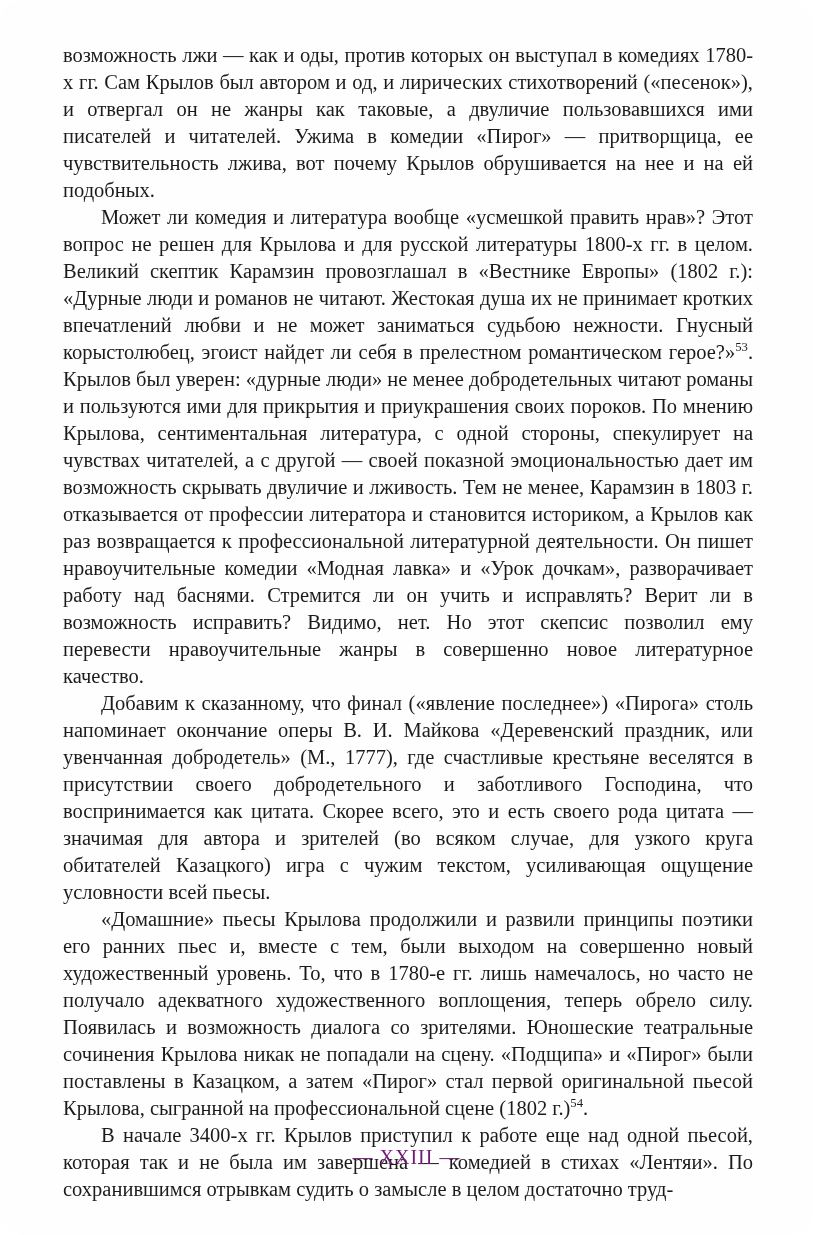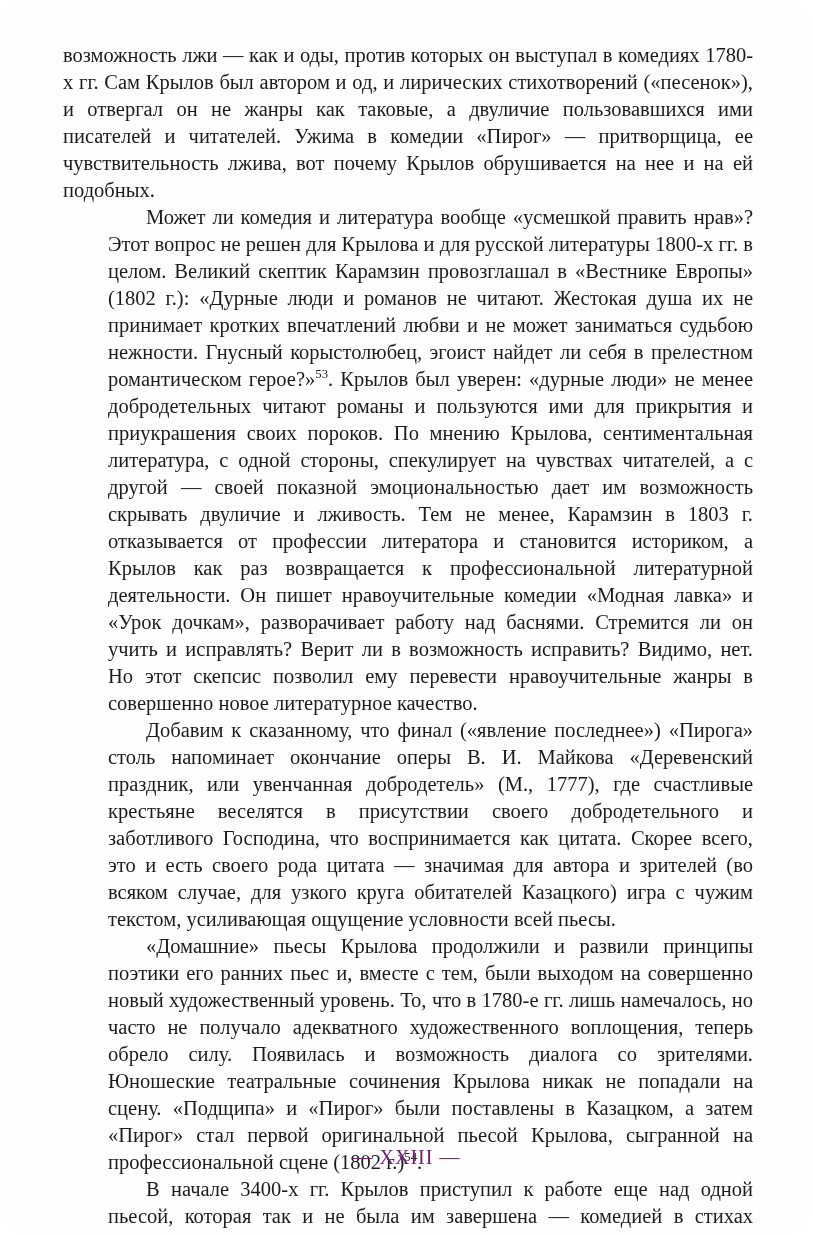--- a/index.html
+++ b/index.html
@@ -26,21 +26,20 @@
     line-height: 27px;
     text-align: justify;
   }
   .text-block p {
     margin: 0;
     padding: 0;
     text-indent: 0;
   }
   .text-block p.indent {
     text-indent: 38px;
-    margin-left: 45px;
   }
   .text-block sup {
     font-size: 0.62em;
     line-height: 0;
     vertical-align: super;
   }
   .footer {
     position: absolute;
     left: 0;
     top: 1146px;

